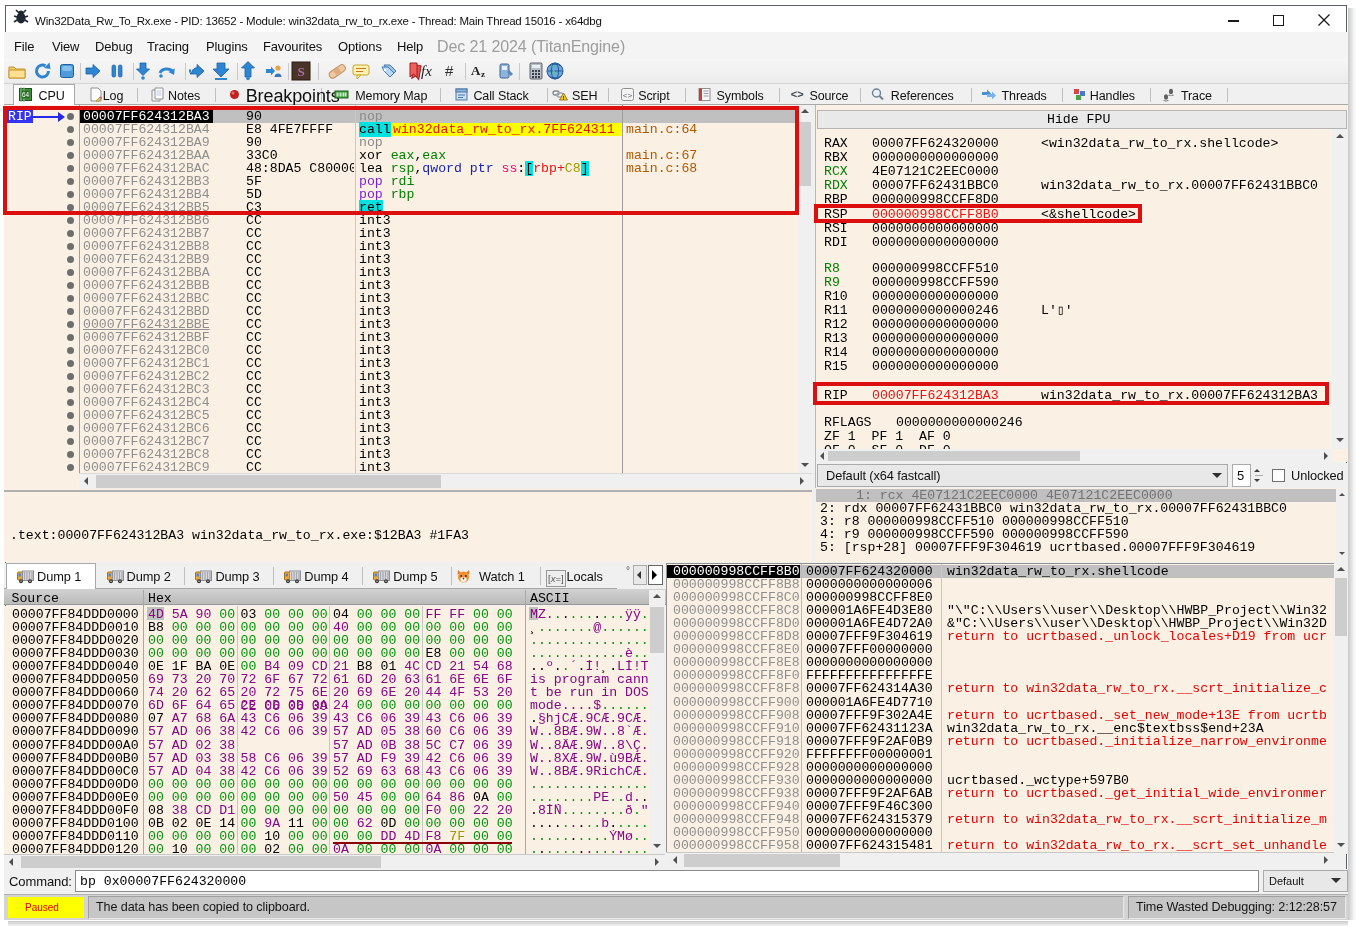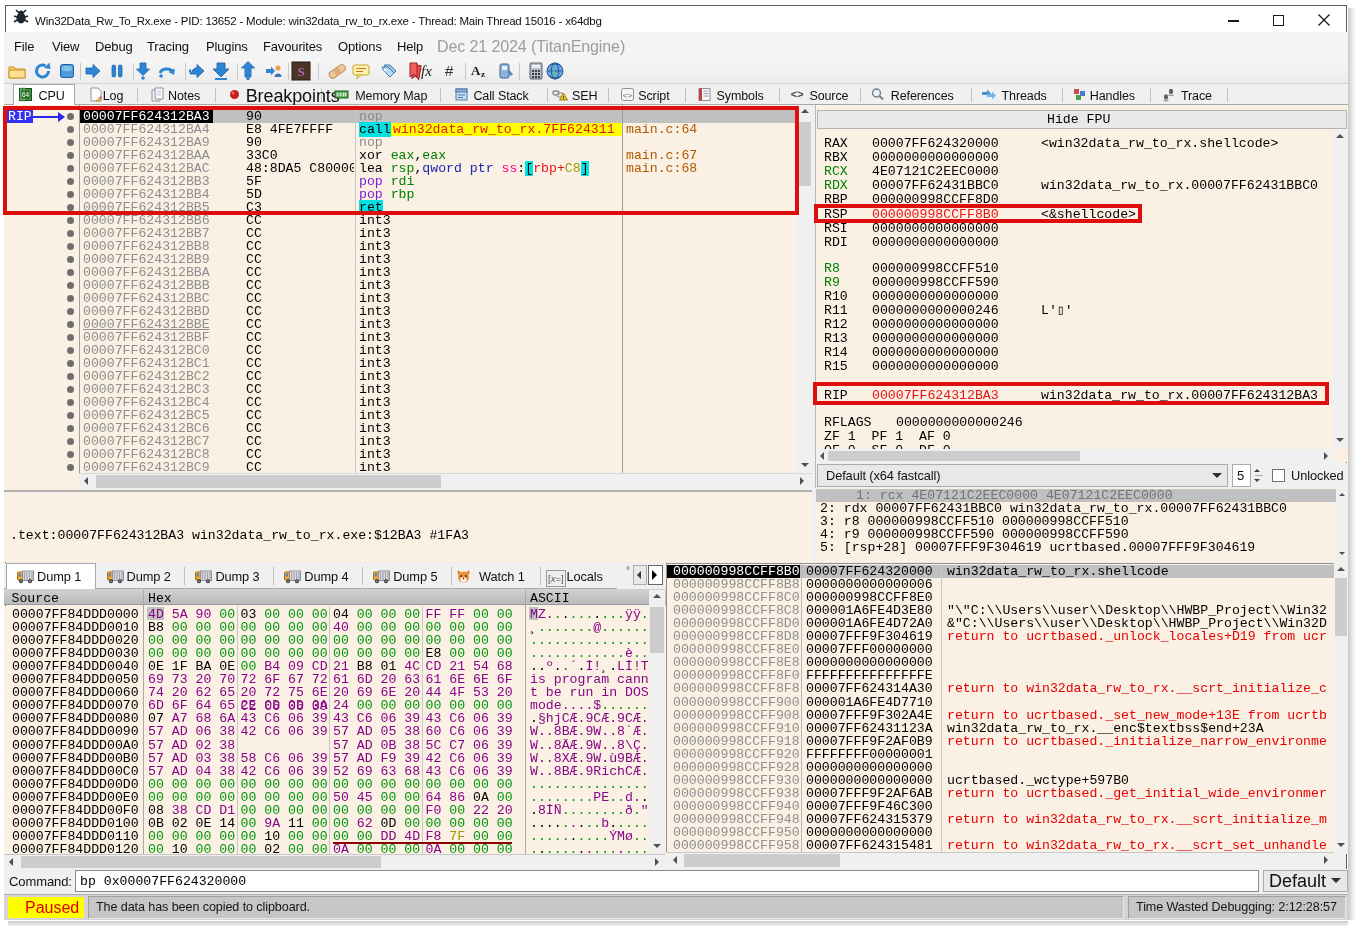--- a/index.html
+++ b/index.html
@@ -870,20 +870,20 @@
 <div class="thumb" style="left:1335px;top:578px;width:12px;height:58px"></div>
 <div class="sbar" style="left:666px;top:852px;width:668px;height:17px;border-top:1px solid #C8C8C8"></div>
 <div class="thumb" style="left:684px;top:854px;width:156px;height:13px"></div>
 <div class="arr" style="left:673px;top:856px;border-right:4px solid #505050;border-top:4px solid transparent;border-bottom:4px solid transparent"></div>
 <div class="arr" style="left:1324px;top:856px;border-left:4px solid #505050;border-top:4px solid transparent;border-bottom:4px solid transparent"></div>
 <div class="abs" style="left:4px;top:869px;width:1344px;height:25px;background:#F0F0F0"></div>
 <div class="s" style="left:9px;top:874px;color:#101010;font-size:13px;letter-spacing:-0.1px">Command:</div>
 <div class="abs" style="left:75px;top:870px;width:1184px;height:22px;background:#FFF;border:1px solid #8A8A8A"></div>
 <div class="m" style="left:80px;top:875px;color:#000;">bp 0x00007FF624320000</div>
 <div class="abs" style="left:1263px;top:870px;width:85px;height:22px;background:#E8E8E8;border:1px solid #ABABAB"></div>
-<div class="s" style="left:1269px;top:874px;color:#101010;font-size:18px;">Default</div>
+<div class="s" style="left:1269px;top:874px;color:#101010;font-size:11px;">Default</div>
 <div class="arr" style="left:1331px;top:878px;border-top:5px solid #303030;border-left:5px solid transparent;border-right:5px solid transparent"></div>
 <div class="abs" style="left:4px;top:894px;width:1344px;height:26px;background:#D4D4D4;border-top:1px solid #B0B0B0"></div>
 <div class="abs" style="left:8px;top:897px;width:76px;height:21px;background:#FFFF00"></div>
-<div class="s" style="left:25px;top:900px;color:#E00000;font-size:16px;">Paused</div>
+<div class="s" style="left:25px;top:900px;color:#E00000;font-size:10px;">Paused</div>
 <div class="abs" style="left:88px;top:896px;width:1036px;height:23px;background:#C6C6C6;border:1px solid #A0A0A0;border-right-color:#E8E8E8;border-bottom-color:#E8E8E8"></div>
 <div class="s" style="left:96px;top:900px;color:#151515;font-size:12.6px;letter-spacing:-0.1px">The data has been copied to clipboard.</div>
 <div class="abs" style="left:1128px;top:896px;width:218px;height:23px;background:#C6C6C6;border:1px solid #A0A0A0;border-right-color:#E8E8E8;border-bottom-color:#E8E8E8"></div>
 <div class="s" style="left:1136px;top:900px;color:#151515;font-size:12.6px;letter-spacing:-0.1px">Time Wasted Debugging: 2:12:28:57</div>
 </body></html>

